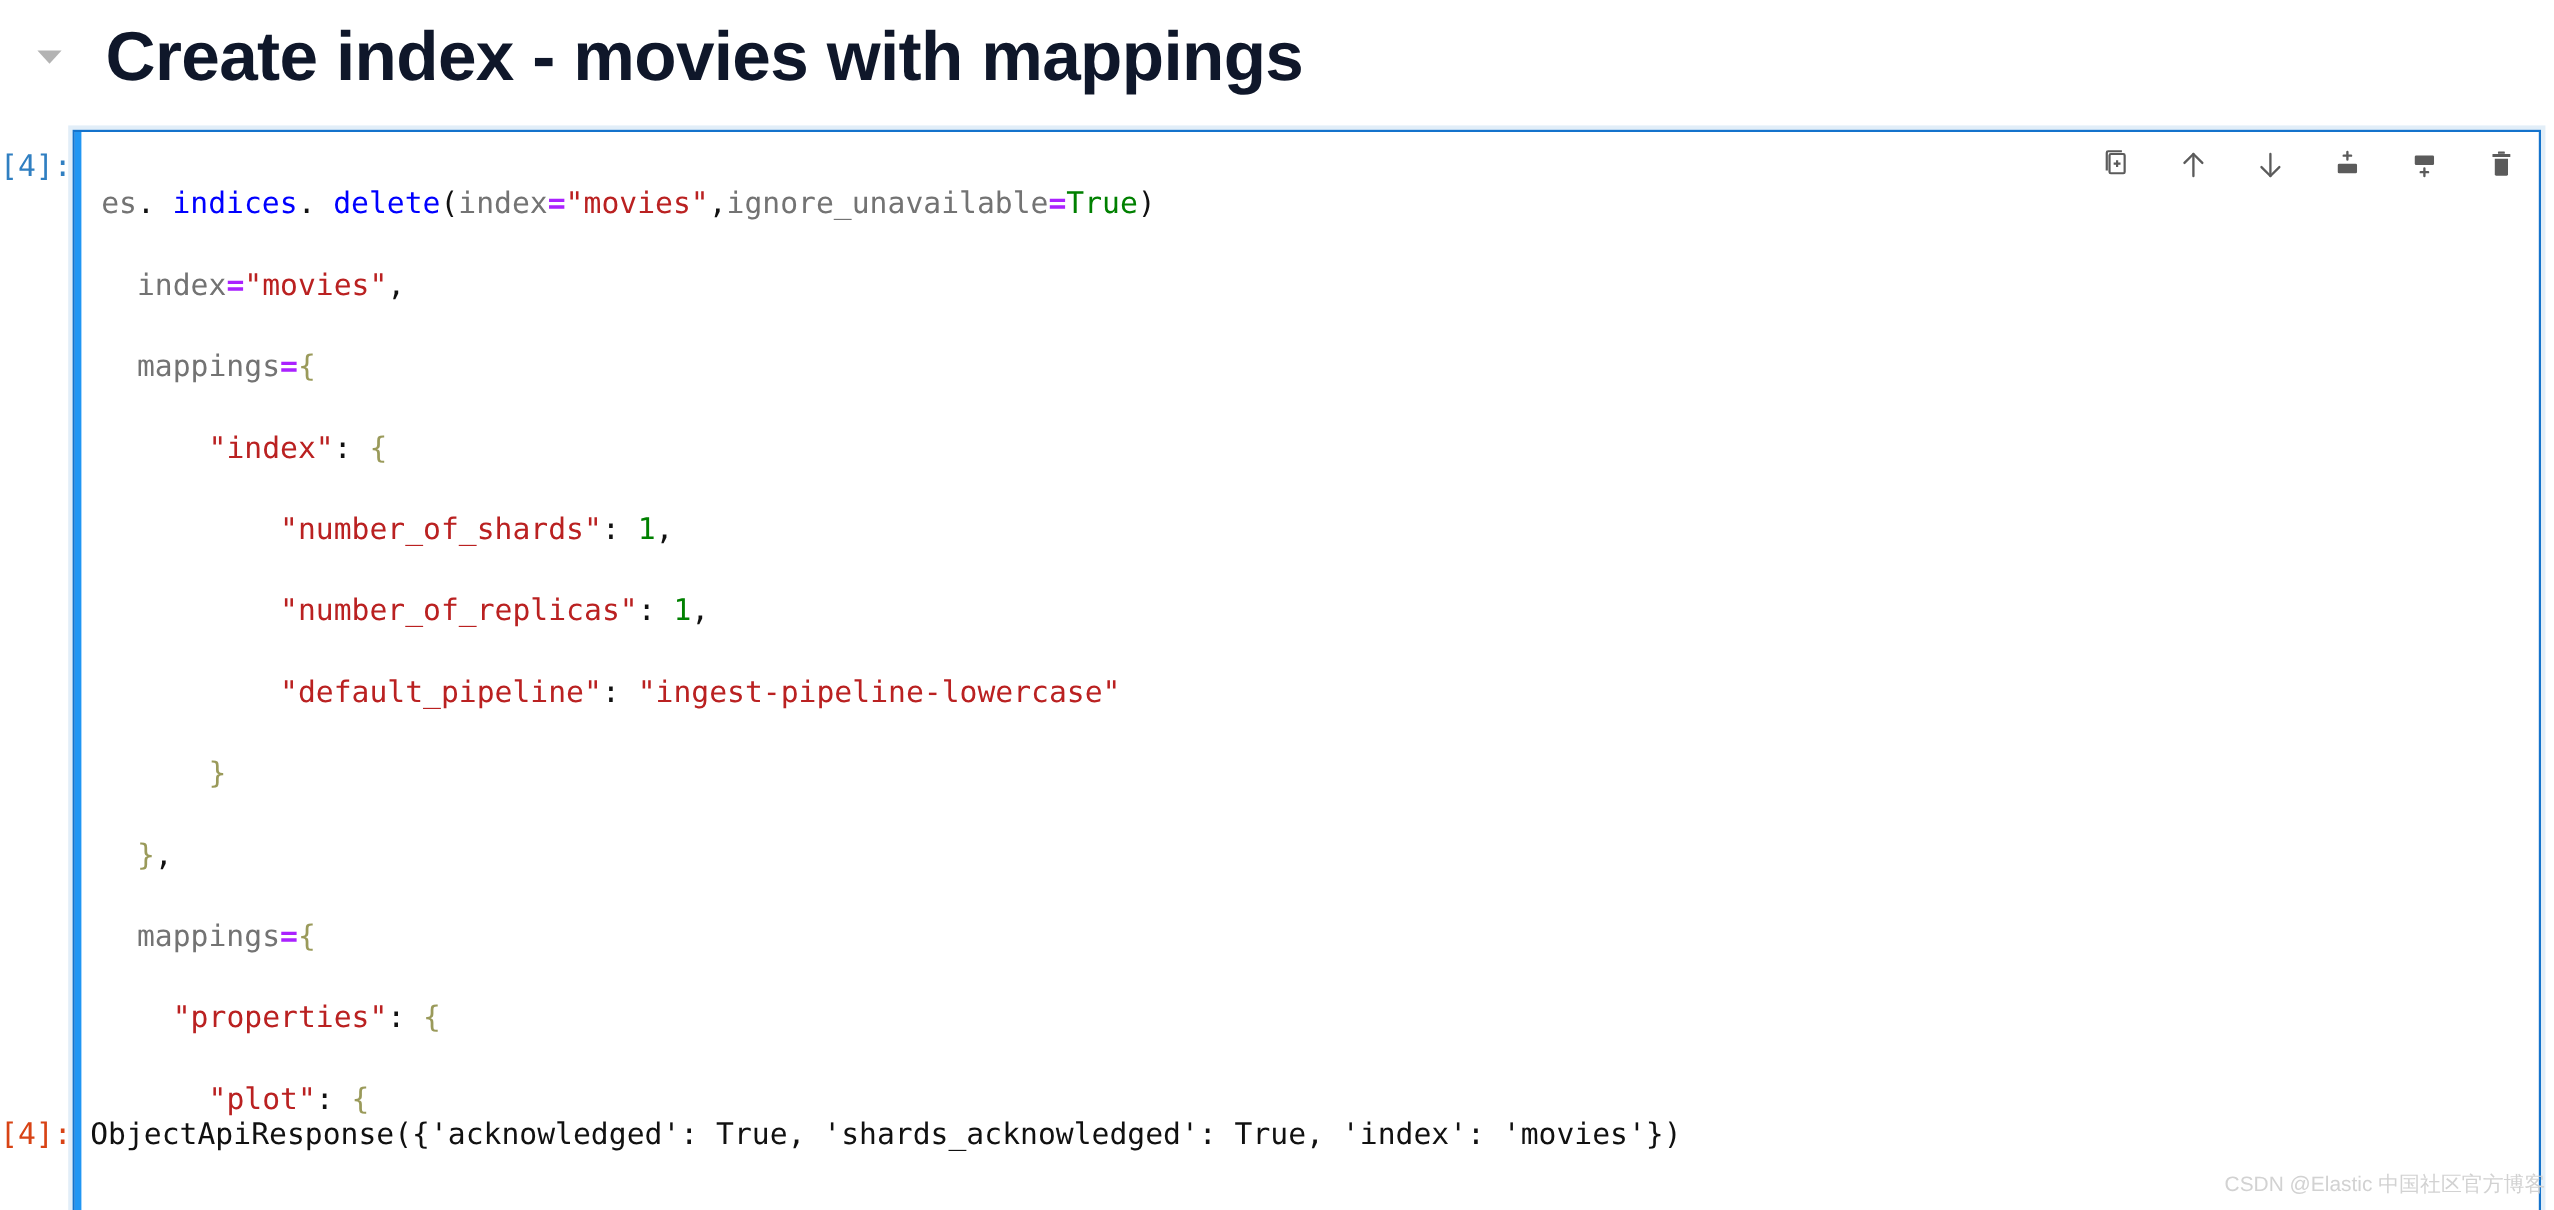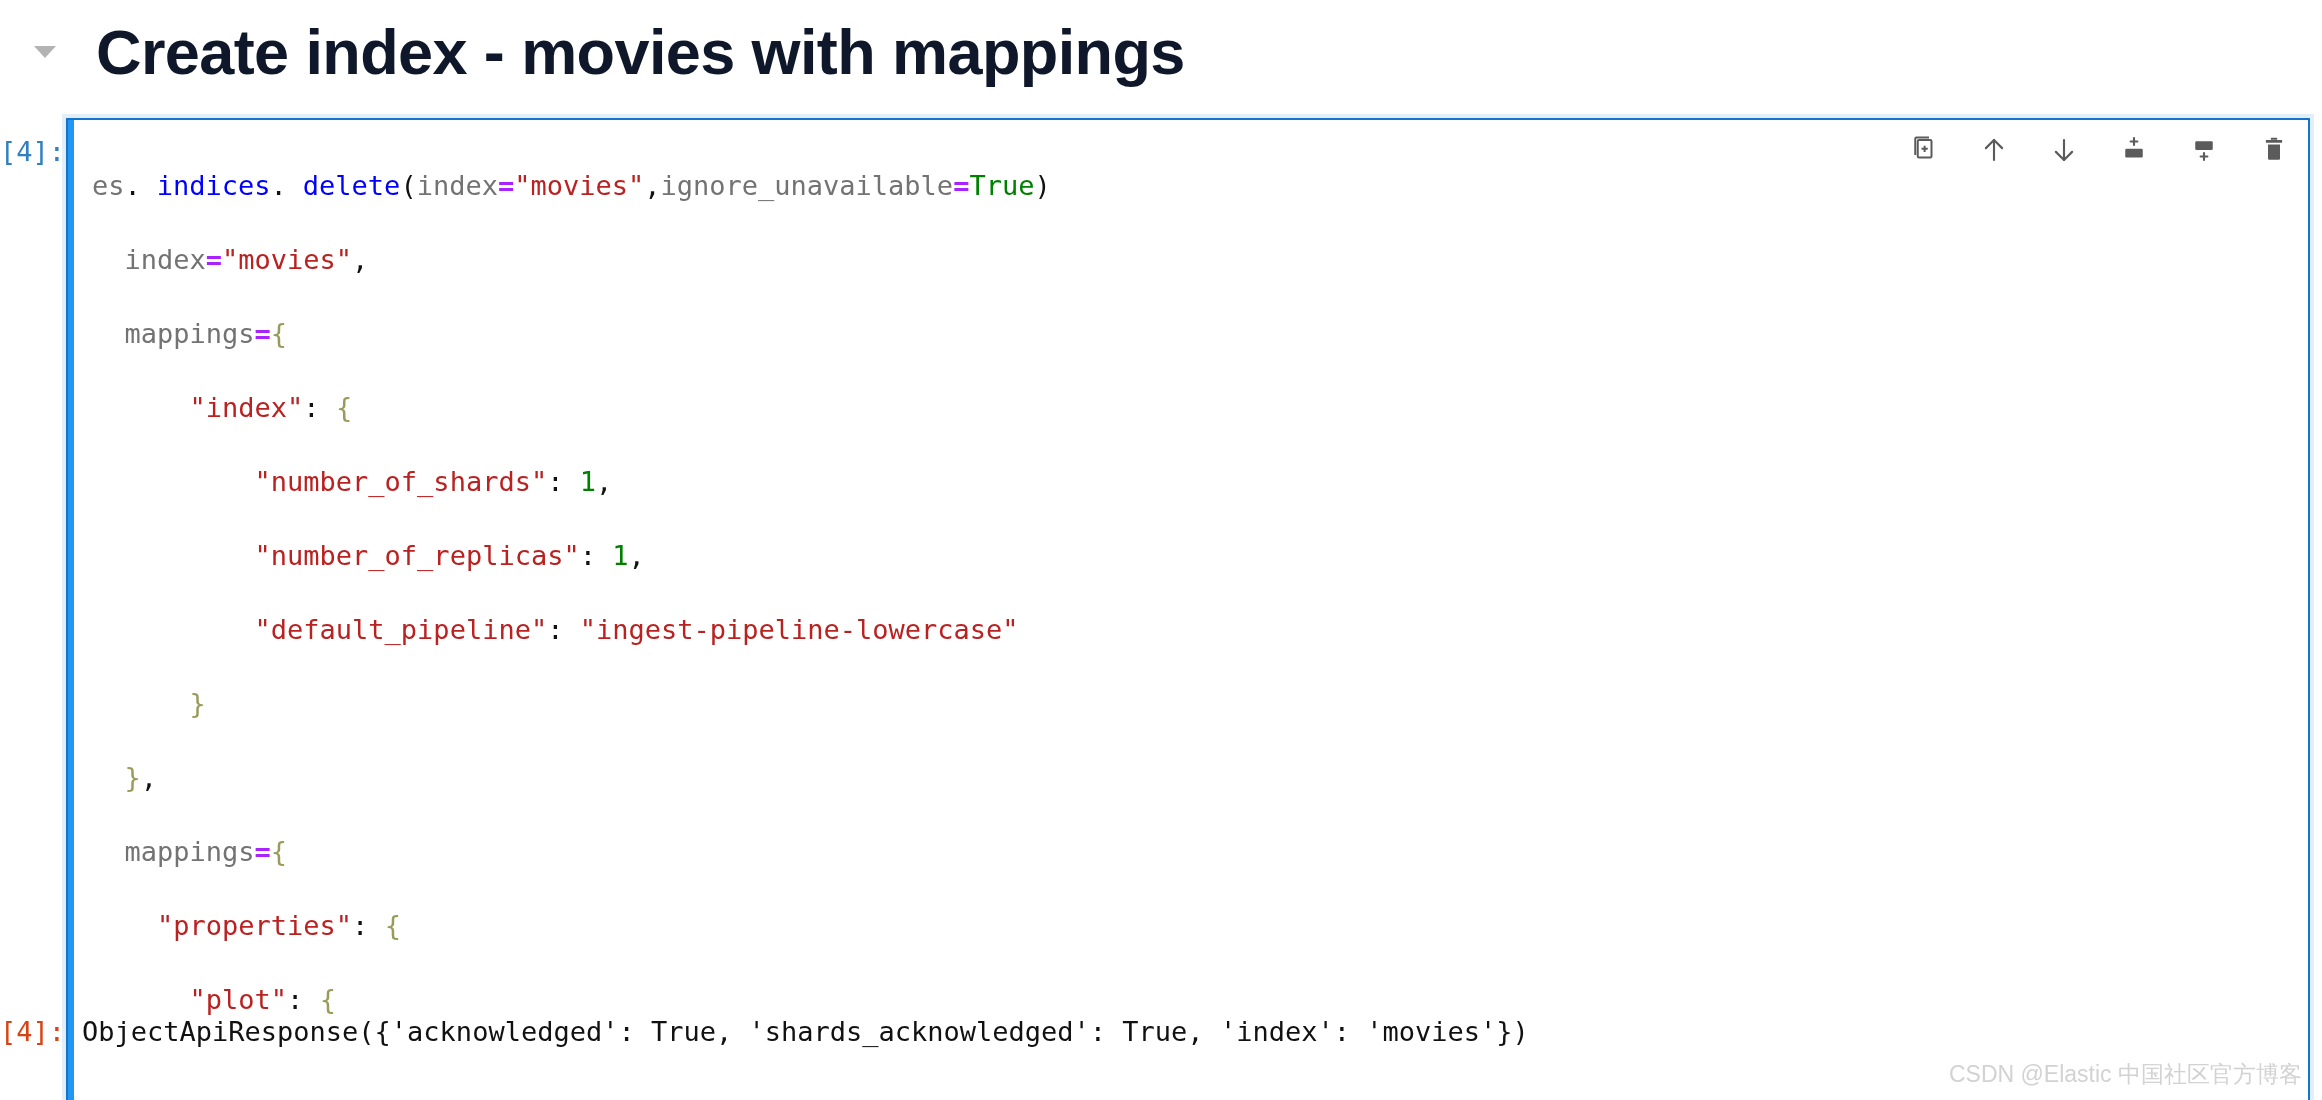--- a/index.html
+++ b/index.html
@@ -163,24 +163,24 @@
     font-size: 27px;
     line-height: 40px;
     color: #111111;
     white-space: pre;
     padding-left: 16px;
   }
 
   
   .watermark {
     position: absolute;
-    right: 20px;
+    right: 8px;
     bottom: 10px;
     font-family: "Liberation Sans", sans-serif;
-    font-size: 23px;
+    font-size: 19px;
     color: #d2d2d2;
     white-space: nowrap;
     user-select: none;
   }
 </style>
 </head>
 <body>
 
 <div class="heading-row">
   <div class="collapse-toggle">

